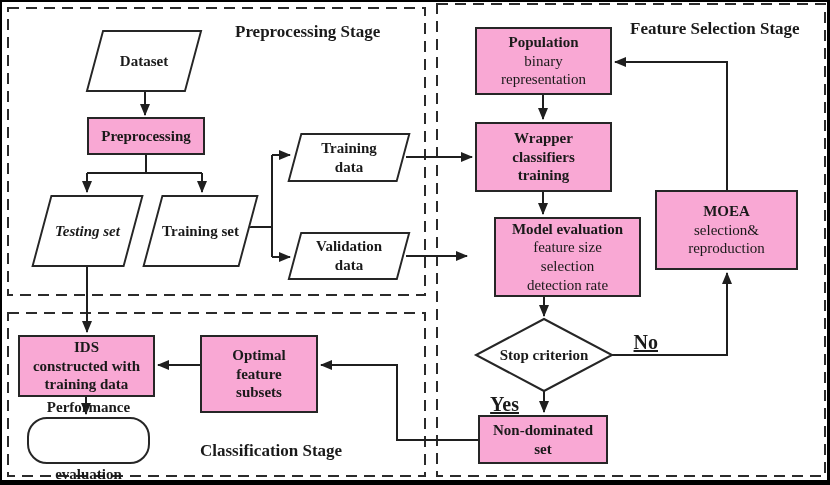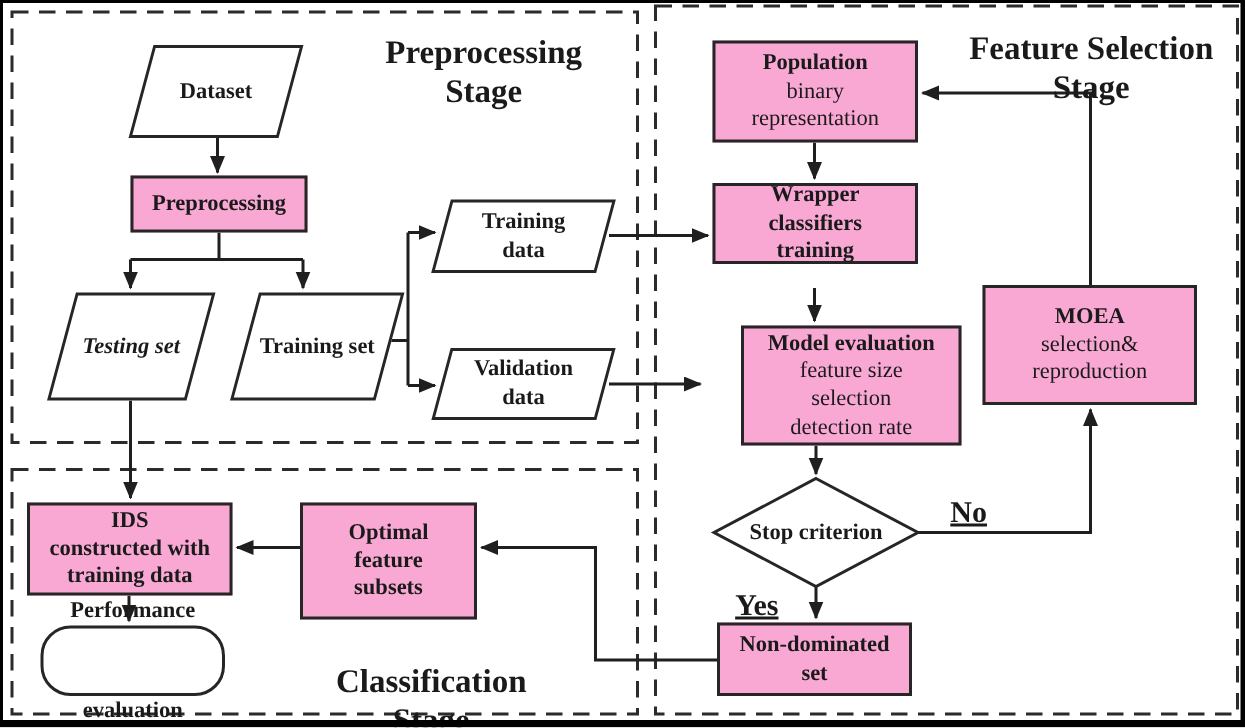--- a/index.html
+++ b/index.html
@@ -22,21 +22,21 @@
   .rect  { border:2px solid #262626; background:#f9a8d4; }
   .round { border:2px solid #262626; background:#fff; border-radius:20px; }
   .par   { background:transparent; }
   .par .shape {
     position:absolute; top:0; bottom:0; left:9px; right:9px;
     transform:skewX(-15deg); border:2px solid #262626; background:#fff; z-index:0;
   }
   .node span { display:block; position:relative; z-index:1; }
   .b { font-weight:bold; }
   .stage-title {
-    position:absolute; z-index:3; font-weight:bold; font-size:22px; text-align:center;
+    position:absolute; z-index:3; font-weight:bold; font-size:17px; text-align:left;
   }
   .edge-label {
     position:absolute; z-index:3; font-weight:bold; font-size:20px; text-align:right;text-decoration:underline;
   }
 </style>
 </head>
 <body>
 
 <div id="canvas">
 
@@ -91,21 +91,21 @@
 
   <div class="node rect" style="left:87px; top:117px; width:118px; height:38px;">
     <span class="b">Preprocessing</span>
   </div>
 
   <div class="node par" style="left:32px; top:195px; width:111px; height:72px;font-style:italic;">
     <i class="shape"></i>
     <span class="b">Testing set</span>
   </div>
 
-  <div class="node par" style="left:154px; top:195px; width:115px; height:72px;">
+  <div class="node par" style="left:143px; top:195px; width:115px; height:72px;">
     <i class="shape"></i>
     <span class="b">Training set</span>
   </div>
 
   <div class="node par" style="left:285px; top:133px; width:128px; height:49px;">
     <i class="shape"></i>
     <span class="b">Training</span>
     <span class="b">data</span>
   </div>
 
@@ -114,21 +114,21 @@
     <span class="b">Validation</span>
     <span class="b">data</span>
   </div>
 
   <div class="node rect" style="left:475px; top:27px; width:137px; height:68px;">
     <span class="b">Population</span>
     <span>binary</span>
     <span>representation</span>
   </div>
 
-  <div class="node rect" style="left:475px; top:122px; width:137px; height:54px;">
+  <div class="node rect" style="left:475px; top:122px; width:137px; height:70px;">
     <span class="b">Wrapper</span>
     <span class="b">classifiers</span>
     <span class="b">training</span>
   </div>
 
   <div class="node rect" style="left:470px; top:217px; width:147px; height:80px;margin-left:24px;">
     <span class="b">Model evaluation</span>
     <span>feature size</span>
     <span>selection</span>
     <span>detection rate</span>

